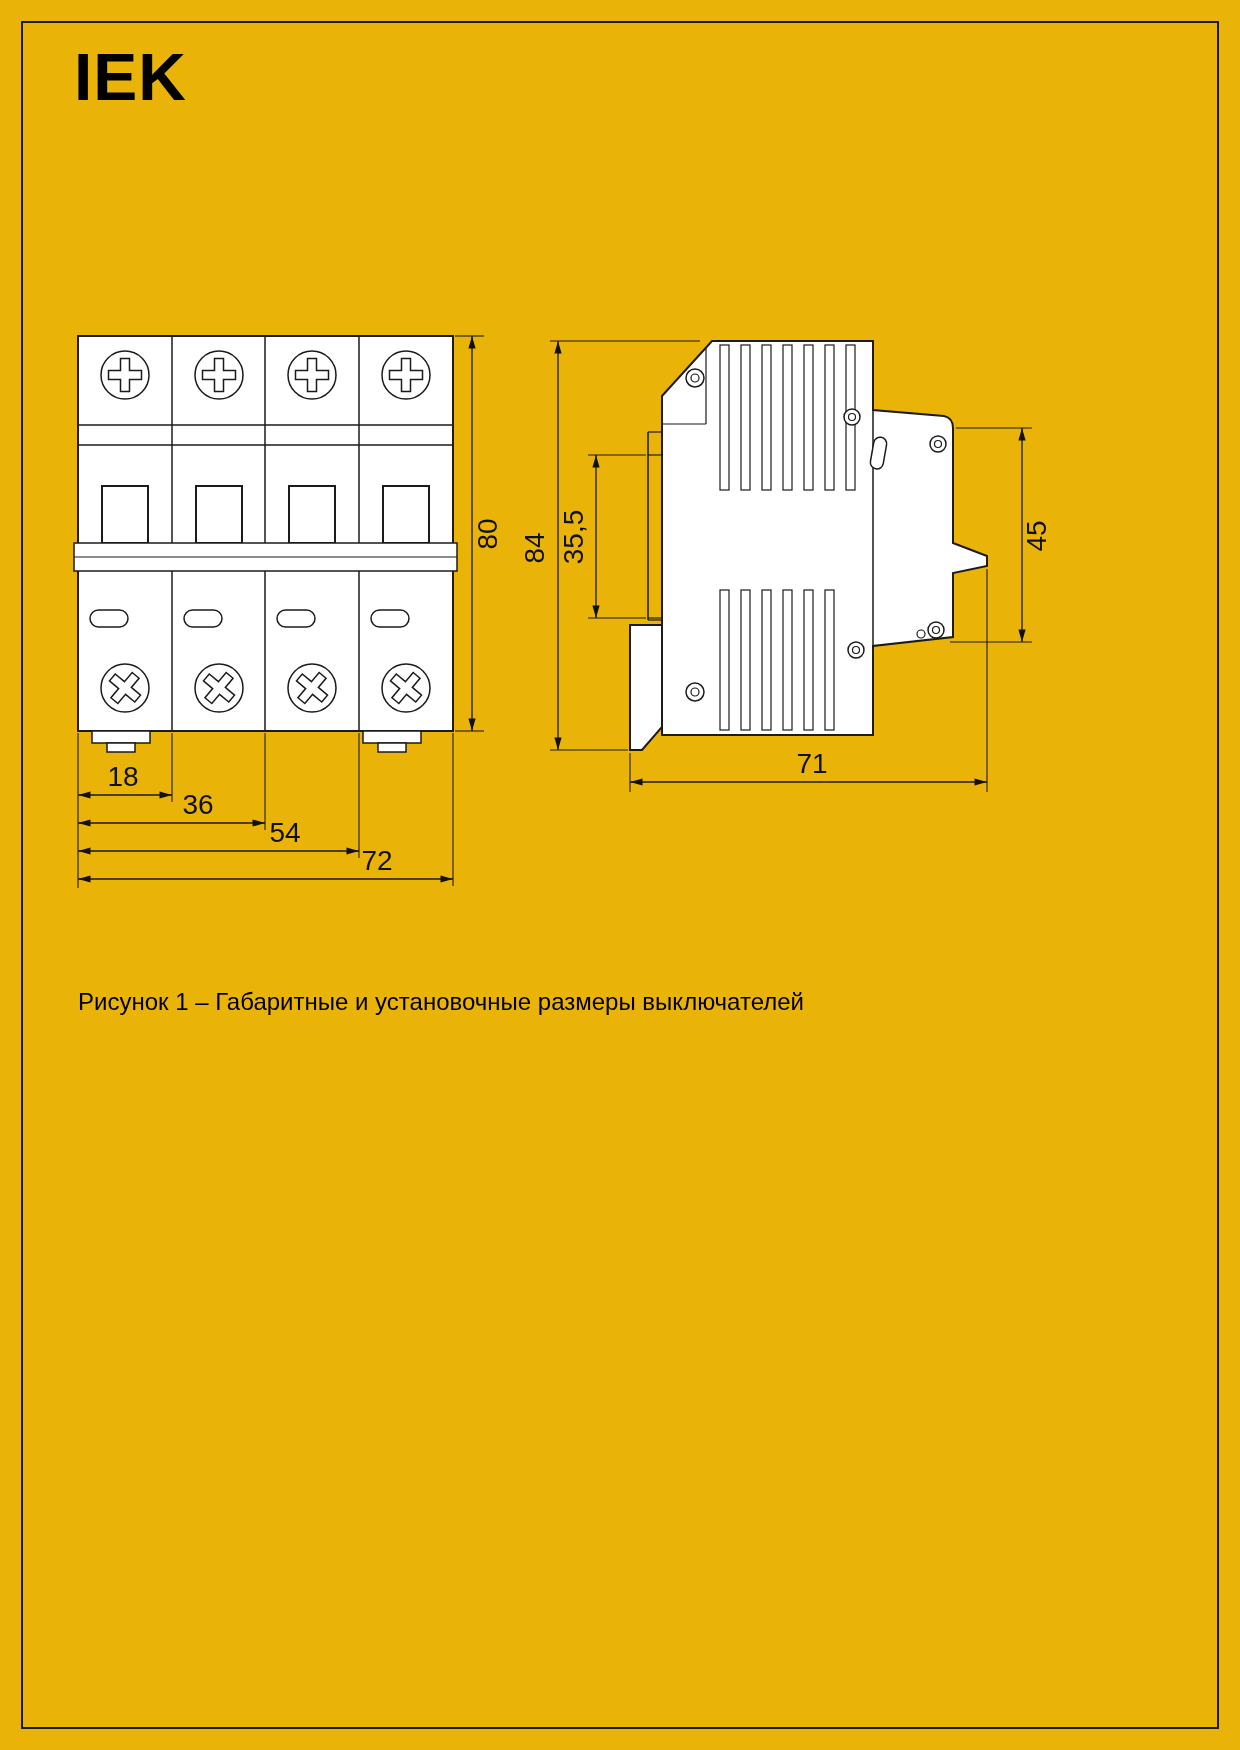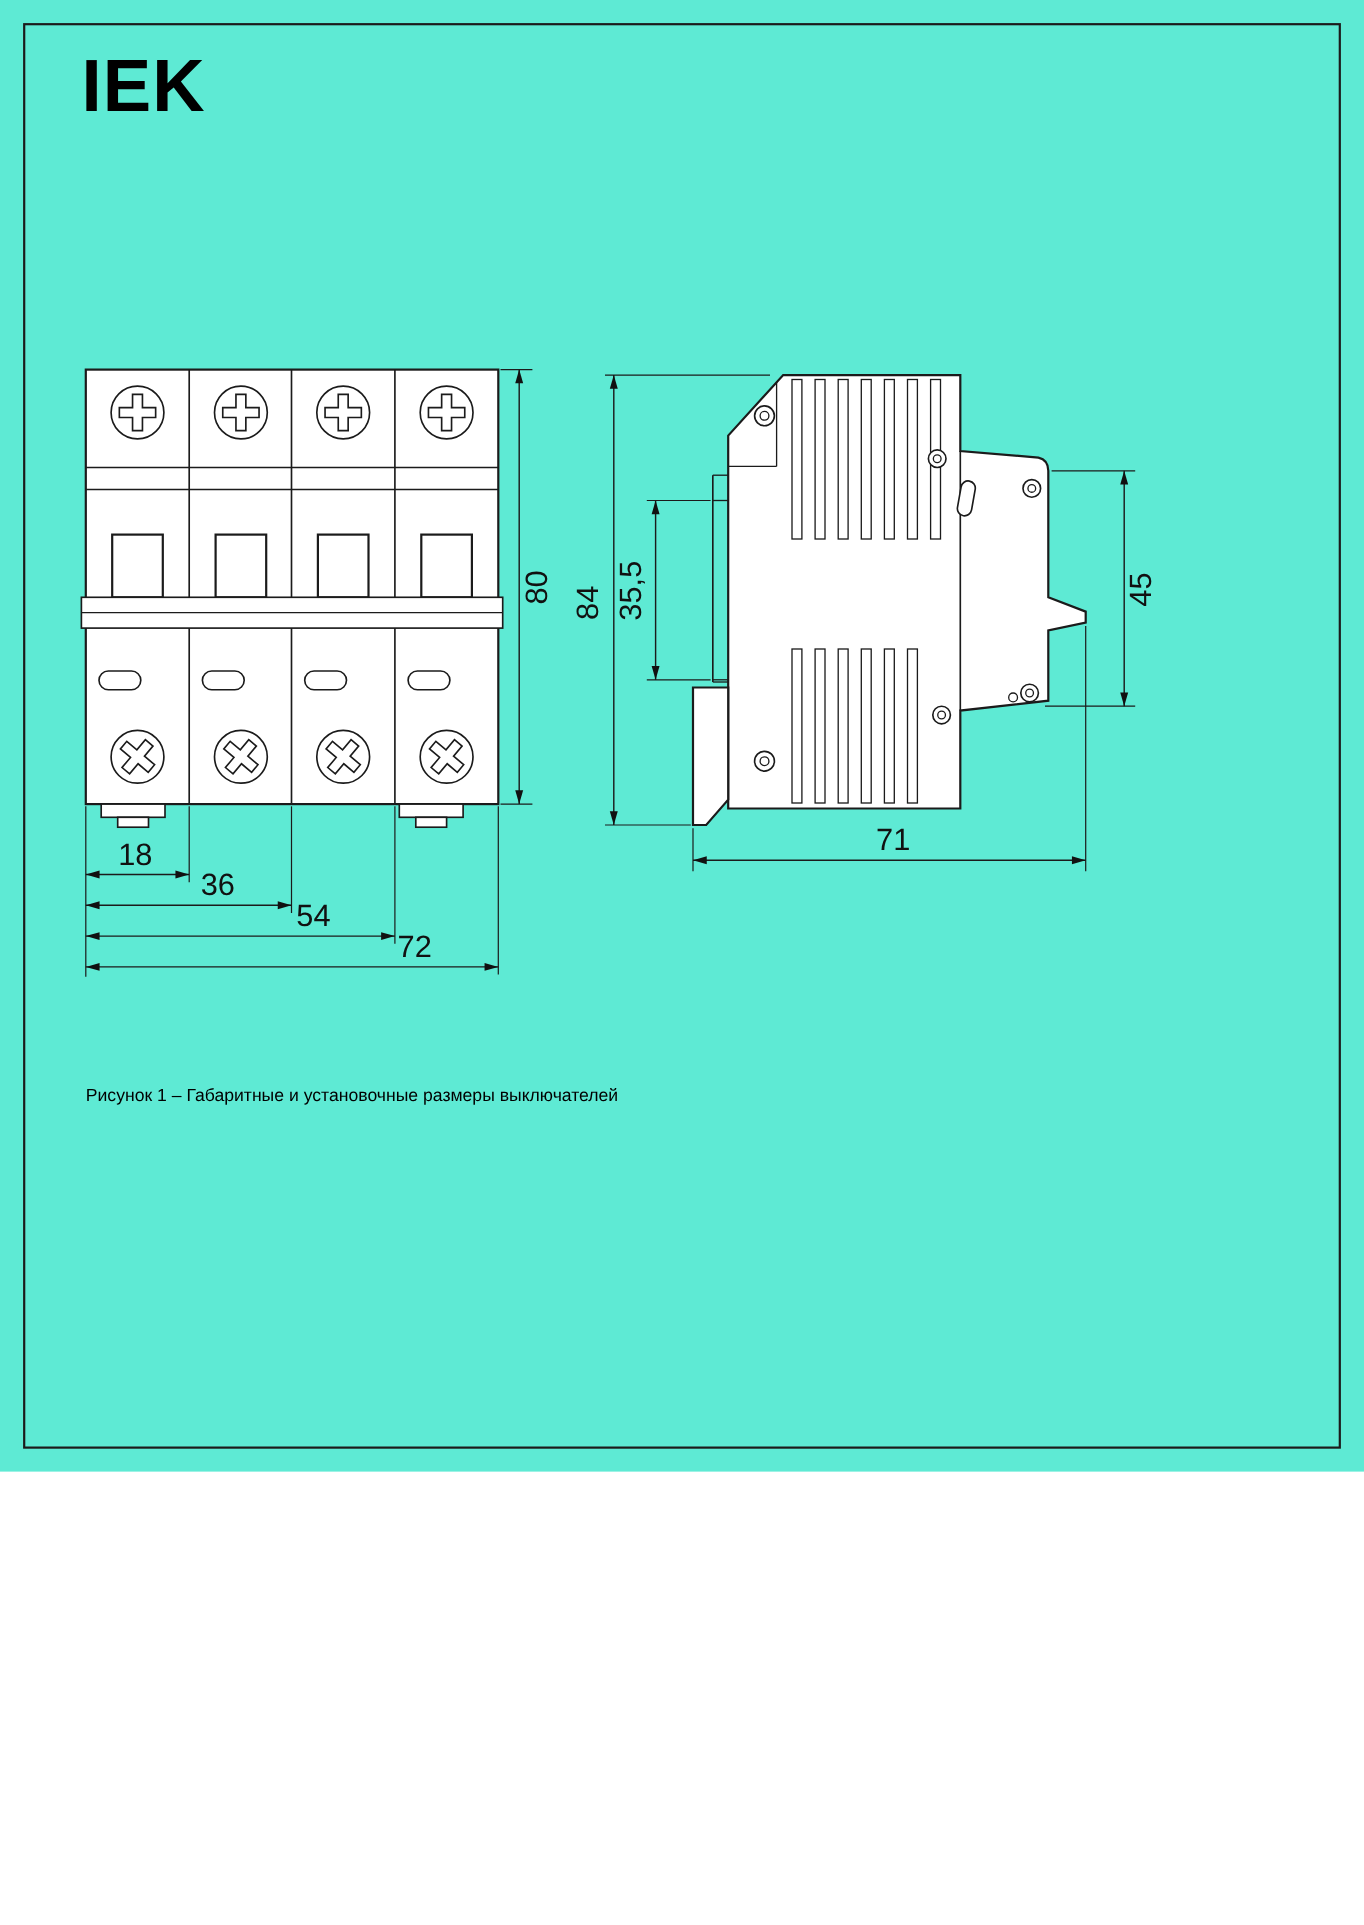--- a/index.html
+++ b/index.html
@@ -1,21 +1,21 @@
 <!DOCTYPE html>
 <html><head>
 <meta charset="utf-8">
 <style>
   html,body{margin:0;padding:0;background:#fff;}
-  #page{position:relative;width:1240px;height:1338px;background:#5eead4;overflow:hidden;
+  #page{position:relative;width:1240px;height:1750px;background:#eab308;overflow:hidden;
         font-family:"Liberation Sans", sans-serif;color:#111;}
   #frame{position:absolute;left:21px;top:21px;right:21px;bottom:21px;border:2px solid #1b1b1b;}
   #logo{position:absolute;left:74px;top:44px;font-size:66px;font-weight:bold;
         letter-spacing:1px;line-height:1;color:#000;transform:scaleY(1.02);}
-  #caption{position:absolute;left:78px;top:988px;font-size:16px;color:#000;}
+  #caption{position:absolute;left:78px;top:988px;font-size:24px;color:#000;}
   svg{position:absolute;left:0;top:0;}
   .ln{stroke:#1b1b1b;fill:none;}
   .w2{stroke-width:2;}
   .w15{stroke-width:1.5;}
   .w12{stroke-width:1.2;}
   .fillw{fill:#ffffff;}
   .dimln{stroke:#1b1b1b;stroke-width:1.3;fill:none;}
   .ext{stroke:#1b1b1b;stroke-width:1.1;fill:none;}
   .dim{font-family:"Liberation Sans", sans-serif;font-size:28px;fill:#111;}
 </style>

